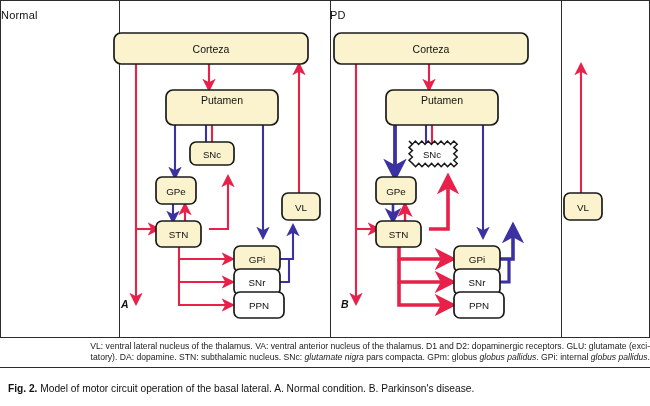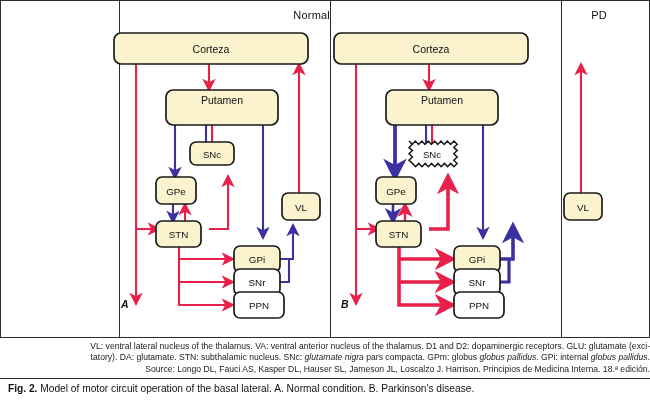--- a/index.html
+++ b/index.html
@@ -3,21 +3,21 @@
 <meta charset="utf-8">
 <style>
   html,body{margin:0;padding:0;background:#ffffff;}
   body{width:650px;height:406px;overflow:hidden;
        font-family:"Liberation Sans",sans-serif;color:#111;}
   #root{position:relative;width:650px;height:406px;}
   .figure-frame{position:absolute;left:0;top:0;width:650px;height:338px;
        border:1px solid #2b2b2b;box-sizing:border-box;background:#fff;}
   .divider{position:absolute;top:0;bottom:0;width:1px;background:#2b2b2b;}
   .panel{position:absolute;top:0;height:338px;}
-  .panel-title{position:absolute;width:100%;text-align:right;top:8px;
+  .panel-title{position:absolute;width:100%;text-align:left;top:8px;
        font-size:11px;letter-spacing:.2px;}
   svg{position:absolute;left:0;top:0;overflow:visible;}
   .notes{position:absolute;left:0;top:341px;width:650px;
        font-size:8.6px;line-height:1.32;color:#1a1a1a;text-align:right;}
   .notes .rule{border-top:1px solid #2b2b2b;margin-top:3px;}
   .caption{position:absolute;left:0;top:383px;width:650px;font-size:10.2px;}
   .caption b{font-weight:bold;margin-left:8px;}
   .ital{font-style:italic;}
   text{font-family:"Liberation Sans",sans-serif;}
 </style>
@@ -180,22 +180,21 @@
           <text x="147" y="285" font-size="9.8">SNr</text>
           <text x="149" y="308" font-size="9.8">PPN</text>
           <text x="11" y="307" font-size="10.5" font-weight="bold" font-style="italic" text-anchor="start">B</text>
         </g>
       </svg>
     </div>
   </div>
 
   <div class="notes">
     <div>VL: ventral lateral nucleus of the thalamus. VA: ventral anterior nucleus of the thalamus. D1 and D2: dopaminergic receptors. GLU: glutamate (exci-</div>
-    <div><span>tatory). DA: glutamate. STN: subthalamic nucleus. SNc: </span><span class="ital">glutamate nigra</span><span> pars compacta. GPm: globus </span><span class="ital">globus pallidus</span><span>. GPi: internal </span><span class="ital">globus pallidus</span><span>.</span></div>
-    <div>Source: Longo DL, Fauci AS, Kasper DL, Hauser SL, Jameson JL, Loscalzo J. Harrison. Principios de Medicina Interna. 18.ª edición.</div>
+    <div><span>tatory). DA: dopamine. STN: subthalamic nucleus. SNc: </span><span class="ital">glutamate nigra</span><span> pars compacta. GPm: globus </span><span class="ital">globus pallidus</span><span>. GPi: internal </span><span class="ital">globus pallidus</span><span>.</span></div>
     <div class="rule"></div>
   </div>
 
   <div class="caption">
     <b>Fig. 2.</b>
     <span>Model of motor circuit operation of the basal lateral. A. Normal condition. B. Parkinson's disease.</span>
   </div>
 
 </div>
 

